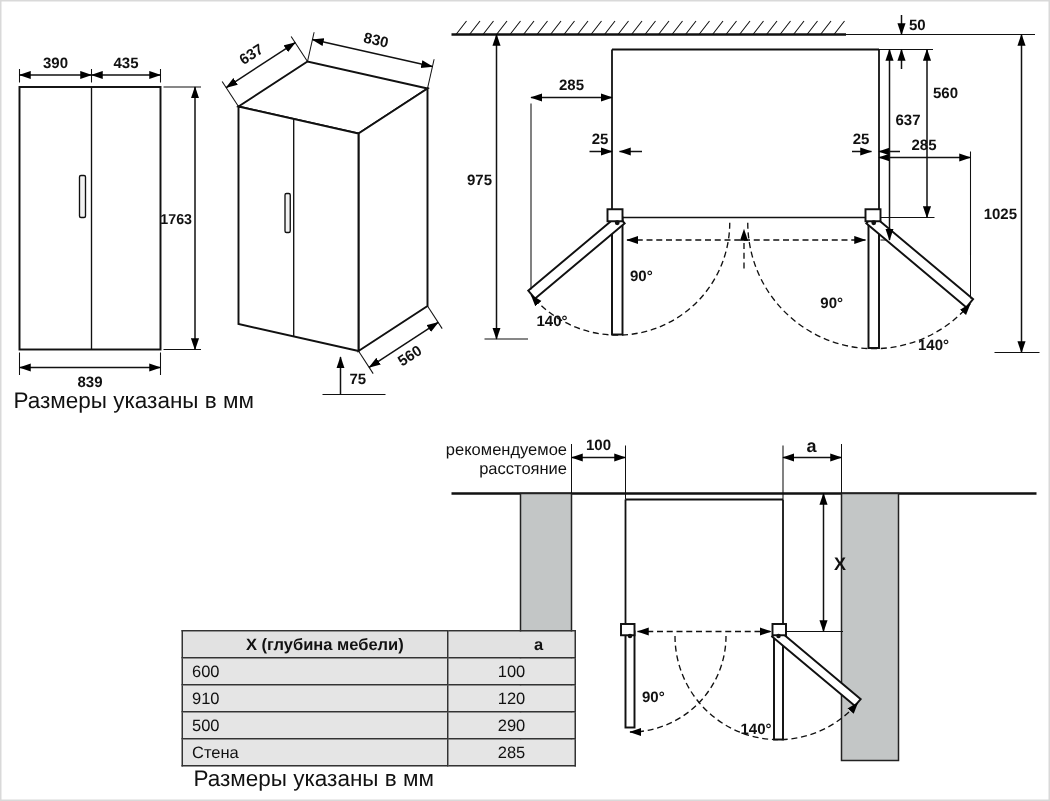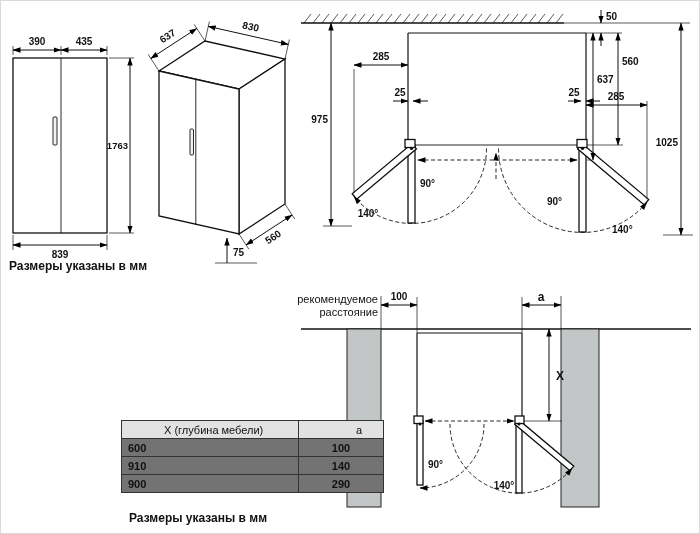--- a/index.html
+++ b/index.html
@@ -12,25 +12,25 @@
   .mid{stroke:#111;stroke-width:.9;fill:none;}
   .wall{stroke:#111;stroke-width:1.7;fill:none;}
   .body{stroke:#111;stroke-width:1.3;fill:#fff;}
   .panel{fill:#c3c6c6;stroke:#222;stroke-width:1;}
   .dash{stroke-dasharray:4 2.5;}
   text{font-family:"Liberation Sans",sans-serif;fill:#111;}
   .dt{font-size:10px;font-weight:bold;}
   .dts{font-size:9.5px;font-weight:bold;}
   .big{font-size:12px;font-weight:bold;}
   .lbl{font-size:11px;font-weight:normal;}
-  .cap{position:absolute;font-size:12px;font-weight:bold;color:#111;}
+  .cap{position:absolute;font-size:15px;font-weight:normal;color:#111;}
   table.spec{position:absolute;left:120px;top:419px;border-collapse:collapse;font-size:11px;color:#111;}
   table.spec th,table.spec td{border:1px solid #333;padding:1px 6px;height:15px;}
-  table.spec th{background:#e2e2e2;font-weight:normal;text-align:left;padding-left:42px;}
-  table.spec td{background:#737373;font-weight:bold;}
+  table.spec th{background:#e2e2e2;font-weight:bold;text-align:left;padding-left:42px;}
+  table.spec td{background:#e5e5e5;}
   table.spec .c1{width:128px;text-align:left;}
   table.spec .c2{width:36px;text-align:center;}
 </style>
 </head>
 <body>
 
 <div id="screen">
 
   <svg style="left:6px;top:6px" width="135" height="262" viewBox="0 0 135 262">
     <defs>
@@ -220,23 +220,27 @@
         <tr>
       <th class="c1">X (глубина мебели)</th>
       <th class="c2" style="text-align:center;">a</th>
     </tr>
     <tr>
       <td class="c1">600</td>
       <td class="c2">100</td>
     </tr>
     <tr>
       <td class="c1">910</td>
-      <td class="c2">140</td>
-    </tr>
-    <tr>
-      <td class="c1">900</td>
+      <td class="c2">120</td>
+    </tr>
+    <tr>
+      <td class="c1">500</td>
       <td class="c2">290</td>
+    </tr>
+    <tr>
+      <td class="c1">Стена</td>
+      <td class="c2">285</td>
     </tr>
   </tbody>
     </table>
   <div class="cap" style="left:128px;top:510px;">Размеры указаны в мм</div>
 
 </div>
 
 </body></html>

